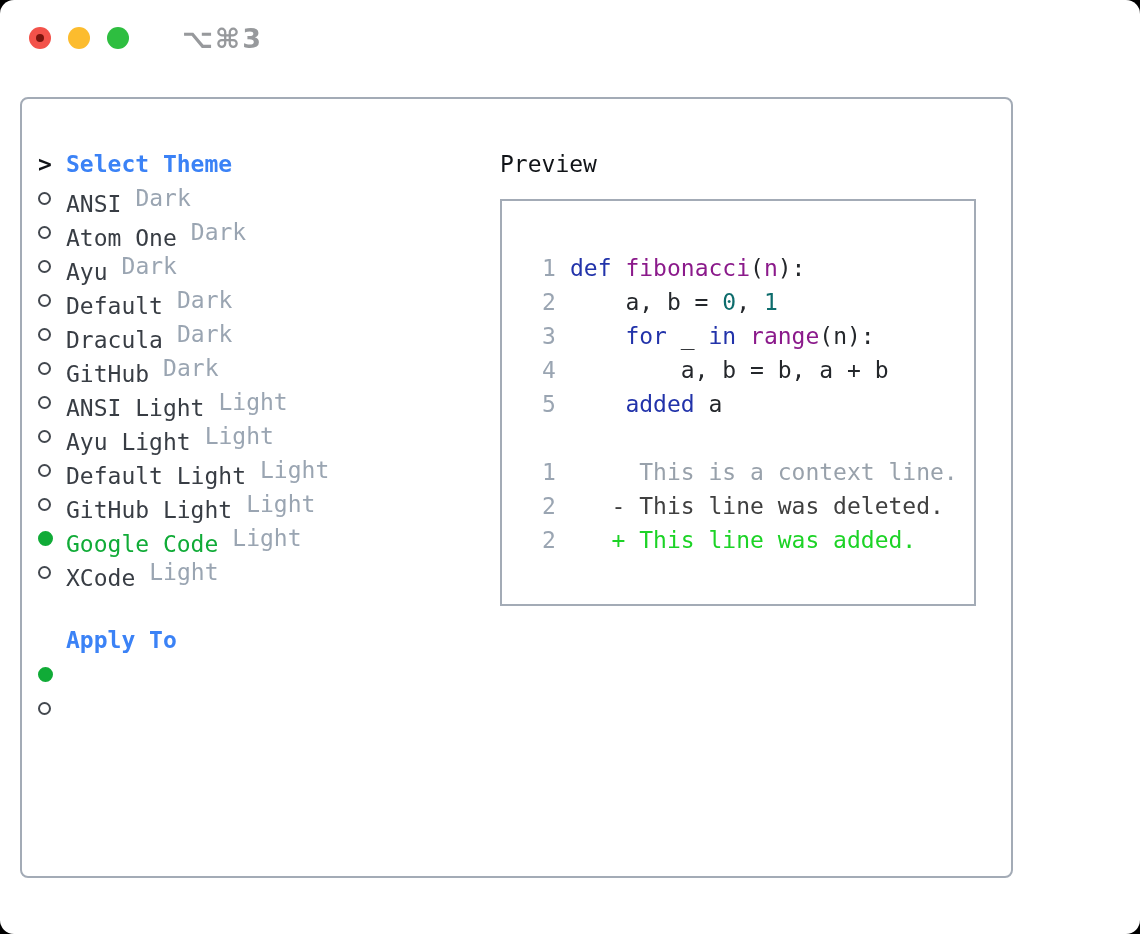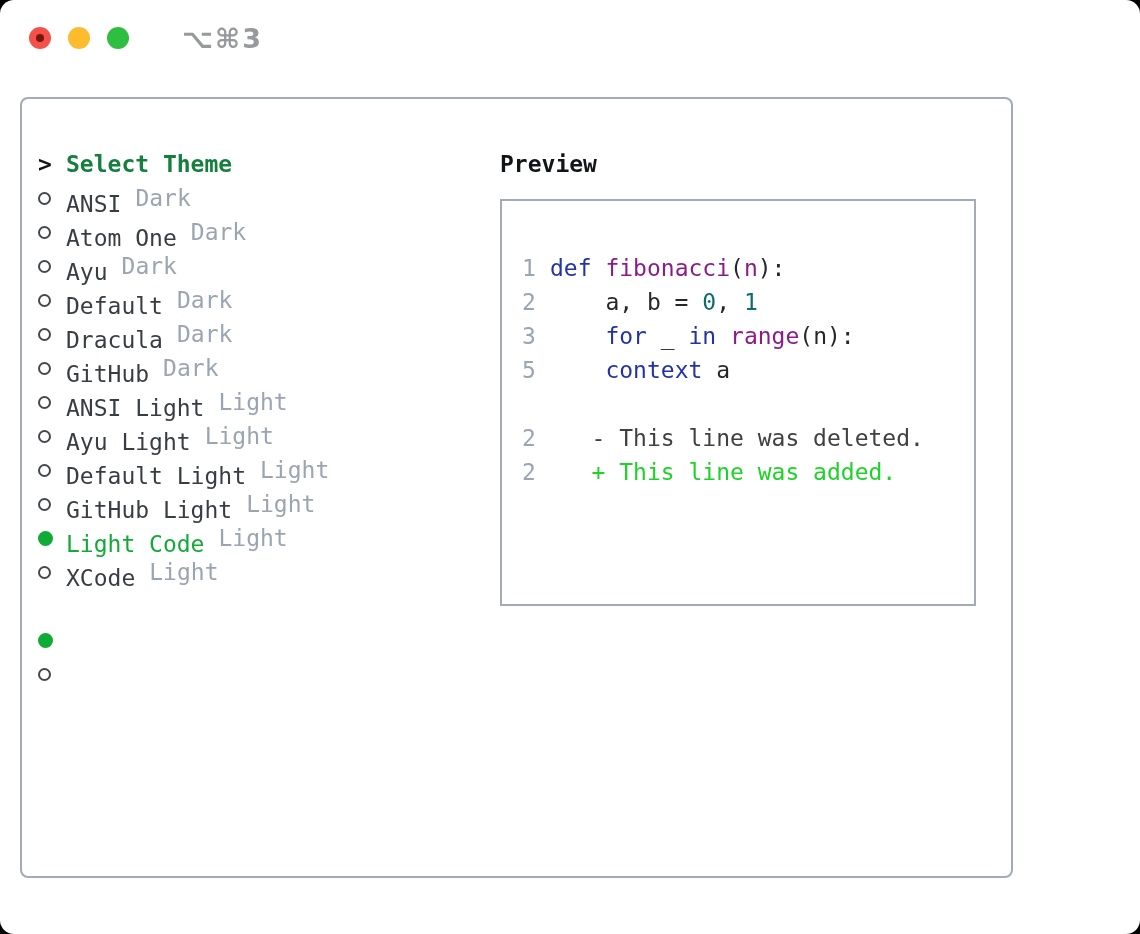--- a/index.html
+++ b/index.html
@@ -17,33 +17,33 @@
 
   
   .panel{position:absolute;left:20px;top:97px;width:993px;height:781px;border:2px solid #a3abb6;border-radius:8px;box-sizing:border-box;background:#fff;}
 
   
   .left-col{position:absolute;left:16px;top:48px;width:450px;}
   .row{display:flex;align-items:center;height:34px;font-size:23px;}
   .row.spacer{height:34px;}
   .marker{width:28px;flex:none;display:flex;align-items:center;}
   .caret{font-weight:bold;color:#111418;font-size:23px;}
-  .header-text{font-weight:bold;color:#15803d;}
+  .header-text{font-weight:bold;color:#3b82f6;}
   .circle{width:13px;height:13px;border:2px solid #43484f;border-radius:50%;box-sizing:border-box;background:transparent;}
   .circle.filled{width:15px;height:15px;background:#10ab37;border-color:#10ab37;}
   .name{color:#383d44;margin-top:11px;}
   .item.selected .name{color:#10ab37;}
   .tag{color:#9aa5b2;margin-left:14px;text-align:right;}
   .hint{white-space:pre-line;color:#9aa5b2;font-size:23px;line-height:34px;}
 
   
   .right-col{position:absolute;left:478px;top:48px;width:490px;}
-  .preview-header{height:34px;line-height:34px;font-size:23px;font-weight:bold;color:#111418;}
+  .preview-header{height:34px;line-height:34px;font-size:23px;font-weight:normal;color:#111418;}
   .preview-box{margin-top:18px;width:476px;height:407px;border:2px solid #a3abb6;box-sizing:border-box;padding:50px 0 0 20px;overflow:hidden;background:#fff;}
-  .cline{white-space:pre;height:34px;line-height:34px;font-size:23px;}
+  .cline{white-space:pre;height:34px;line-height:34px;font-size:23px;margin-left:20px;}
   .ln{display:inline-block;width:28px;color:#9aa5b2;}
   .tok-pl{color:#24272b;}
   .tok-kw{color:#2233aa;}
   .tok-fn{color:#8b1a8b;}
   .tok-lit{color:#0d6c6c;}
   .tok-ctx{color:#98a1ab;}
   .tok-del{color:#404040;}
   .tok-add{color:#1cd326;}
   .code-spacer{height:34px;}
 </style>
@@ -139,34 +139,38 @@
             <span class="marker">
               <span class="circle"></span>
             </span>
             <span class="name">GitHub Light</span>
             <span class="tag">Light</span>
           </div>
           <div class="row item selected">
             <span class="marker">
               <span class="circle filled"></span>
             </span>
-            <span class="name">Light Code</span>
+            <span class="name">Google Code</span>
             <span class="tag">Light</span>
           </div>
           <div class="row item">
             <span class="marker">
               <span class="circle"></span>
             </span>
             <span class="name">XCode</span>
             <span class="tag">Light</span>
           </div>
         </div>
 
       <div class="row spacer"></div>
 
+      <div class="row">
+        <span class="marker"></span>
+        <span class="header-text">Apply To</span>
+      </div>
 
       <div>
           <div class="row item selected">
             <span class="marker">
               <span class="circle filled"></span>
             </span>
           </div>
           <div class="row item">
             <span class="marker">
               <span class="circle"></span>
@@ -178,24 +182,26 @@
 
     </div>
 
     <div class="right-col">
       <div class="preview-header">Preview</div>
       <div class="preview-box">
         <div>
             <div class="cline"><span class="ln">1</span><span class="tok-kw">def</span><span class="tok-pl"> </span><span class="tok-fn">fibonacci</span><span class="tok-pl">(</span><span class="tok-fn">n</span><span class="tok-pl">):</span></div>
             <div class="cline"><span class="ln">2</span><span class="tok-pl">    a, b = </span><span class="tok-lit">0</span><span class="tok-pl">, </span><span class="tok-lit">1</span></div>
             <div class="cline"><span class="ln">3</span><span class="tok-pl">    </span><span class="tok-kw">for</span><span class="tok-pl"> _ </span><span class="tok-kw">in</span><span class="tok-pl"> </span><span class="tok-fn">range</span><span class="tok-pl">(n):</span></div>
-            <div class="cline"><span class="ln">5</span><span class="tok-pl">    </span><span class="tok-kw">context</span><span class="tok-pl"> a</span></div>
+            <div class="cline"><span class="ln">4</span><span class="tok-pl">        a, b = b, a + b</span></div>
+            <div class="cline"><span class="ln">5</span><span class="tok-pl">    </span><span class="tok-kw">added</span><span class="tok-pl"> a</span></div>
           </div>
         <div class="code-spacer"></div>
         <div>
+            <div class="cline"><span class="ln">1</span><span class="tok-ctx">     This is a context line.</span></div>
             <div class="cline"><span class="ln">2</span><span class="tok-del">   - This line was deleted.</span></div>
             <div class="cline"><span class="ln">2</span><span class="tok-add">   + This line was added.</span></div>
           </div>
       </div>
     </div>
 
   </div>
 </div>
 
 </body></html>

